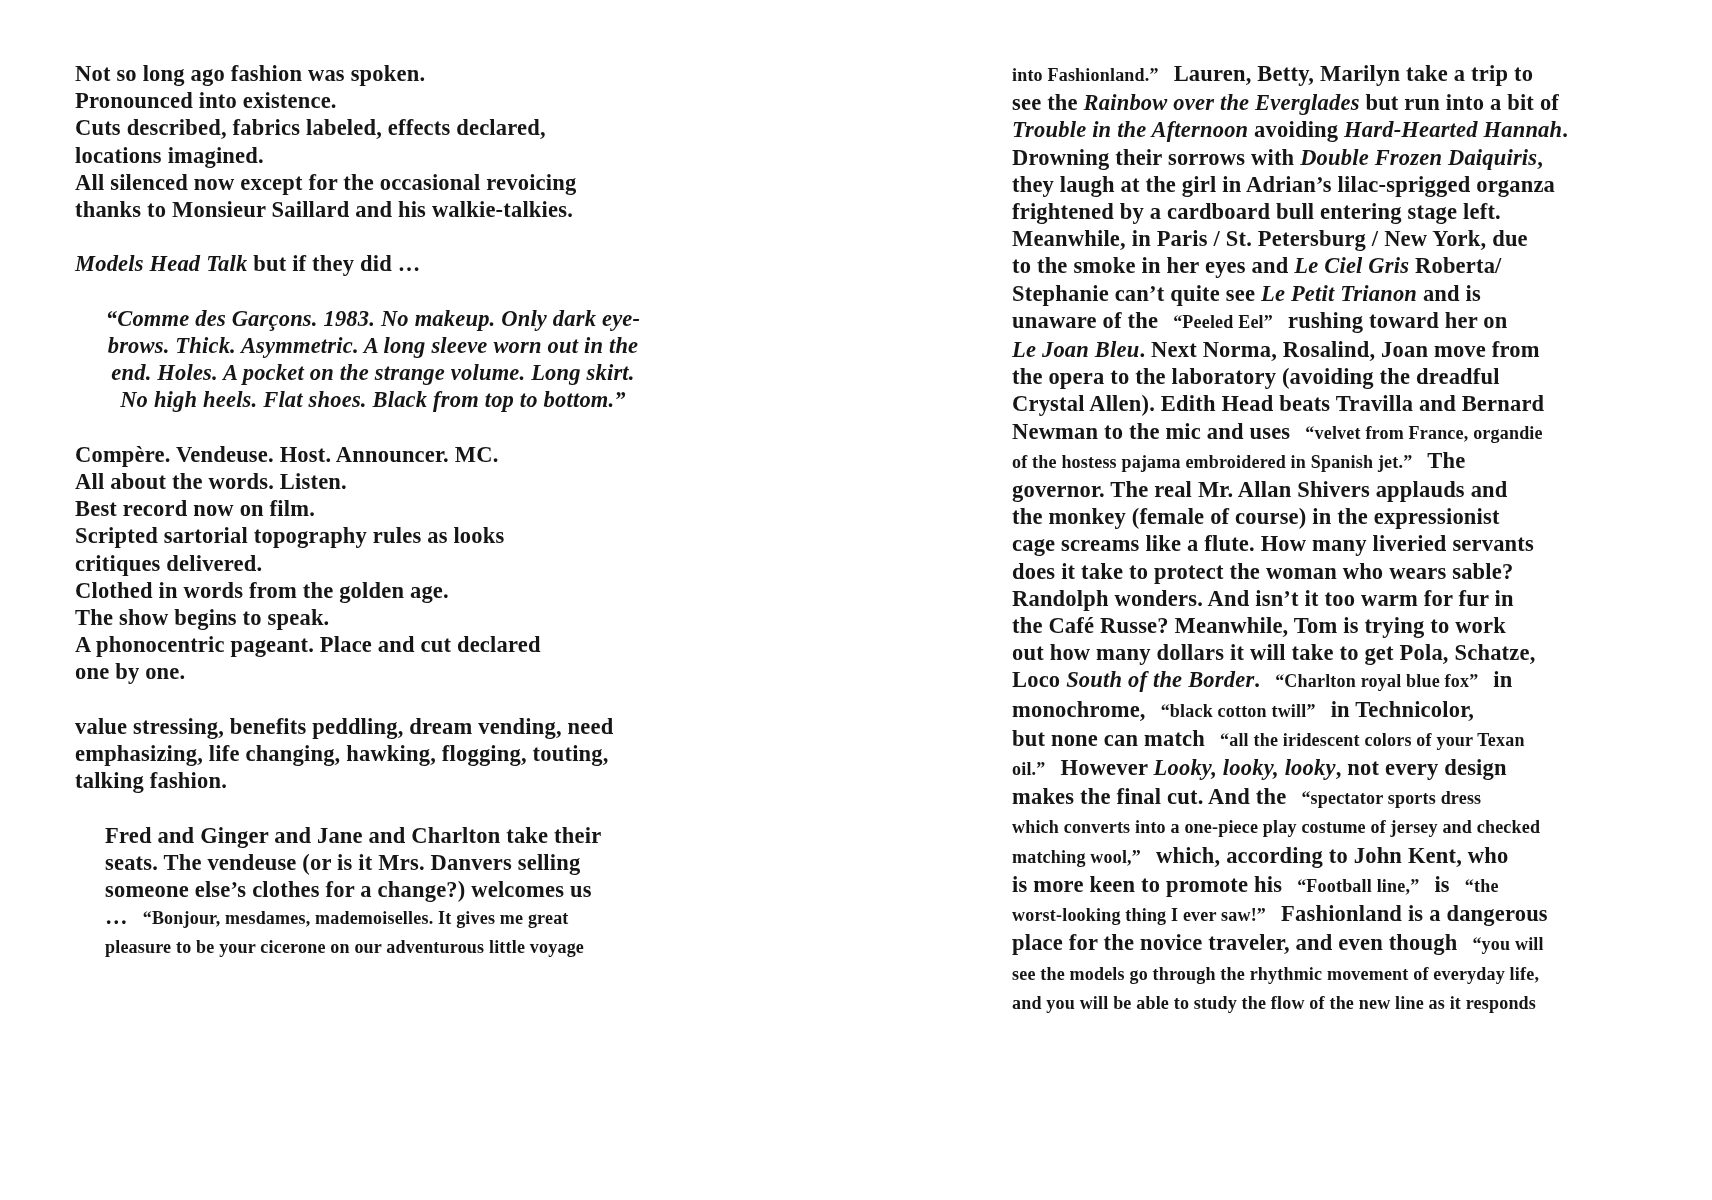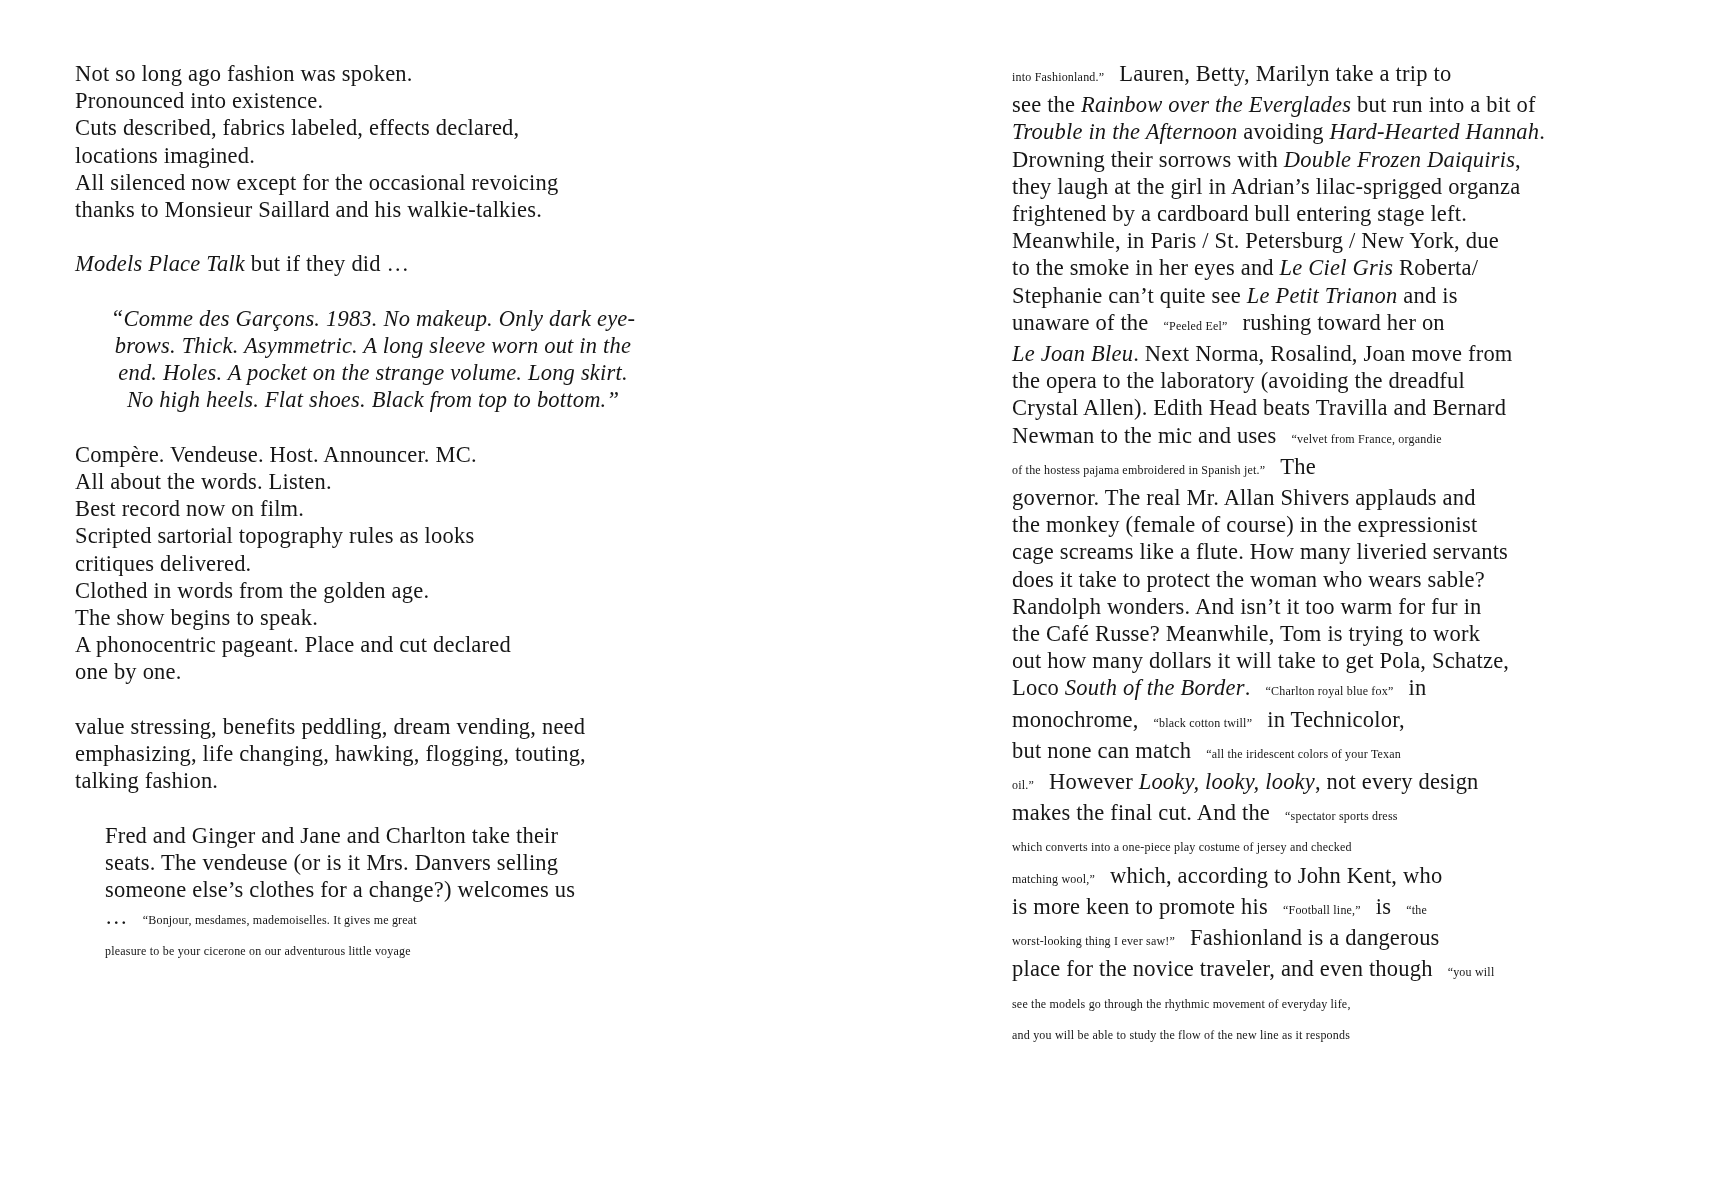--- a/index.html
+++ b/index.html
@@ -5,50 +5,50 @@
   html,body{margin:0;padding:0;}
   body{
     width:1712px;height:1200px;position:relative;
     background:#ffffff;color:#161616;
     font-family:"Liberation Serif", serif;
     overflow:hidden;
   }
   .col{position:absolute;top:60px;}
   #left-col{left:75px;width:620px;}
   #right-col{left:1012px;width:660px;}
-  .para{margin:0 0 27.2px 0;}
+  .para{margin:0 0 27.2px 0;font-weight:bold;}
   .line{
     white-space:pre;
     font-size:22.5px;
     line-height:27.2px;
     letter-spacing:0.2px;
   }
   .seg-n{}
   .seg-i{font-style:italic;}
-  .seg-q{font-size:12px;}
+  .seg-q{font-size:18px;}
   .line .seg-q:not(:first-child){margin-left:15px;}
   .line .seg-q:not(:last-child){margin-right:15px;}
   .centered-quote{width:596px;text-align:center;font-style:italic;}
   .indented{padding-left:30px;}
 </style>
 </head>
 <body>
 
 <div>
   <div id="left-col" class="col">
       <div class="para ">
         <div class="line"><span class="seg-n">Not so long ago fashion was spoken.</span></div>
         <div class="line"><span class="seg-n">Pronounced into existence.</span></div>
         <div class="line"><span class="seg-n">Cuts described, fabrics labeled, effects declared,</span></div>
         <div class="line"><span class="seg-n">locations imagined.</span></div>
         <div class="line"><span class="seg-n">All silenced now except for the occasional revoicing</span></div>
         <div class="line"><span class="seg-n">thanks to Monsieur Saillard and his walkie-talkies.</span></div>
       </div>
       <div class="para ">
-        <div class="line"><span class="seg-i">Models Place Talk</span><span class="seg-n"> but if they did …</span></div>
+        <div class="line"><span class="seg-i">Models Head Talk</span><span class="seg-n"> but if they did …</span></div>
       </div>
       <div class="para centered-quote">
         <div class="line"><span class="seg-i">“Comme des Garçons. 1983. No makeup. Only dark eye-</span></div>
         <div class="line"><span class="seg-i">brows. Thick. Asymmetric. A long sleeve worn out in the</span></div>
         <div class="line"><span class="seg-i">end. Holes. A pocket on the strange volume. Long skirt.</span></div>
         <div class="line"><span class="seg-i">No high heels. Flat shoes. Black from top to bottom.”</span></div>
       </div>
       <div class="para ">
         <div class="line"><span class="seg-n">Compère. Vendeuse. Host. Announcer. MC.</span></div>
         <div class="line"><span class="seg-n">All about the words. Listen.</span></div>

